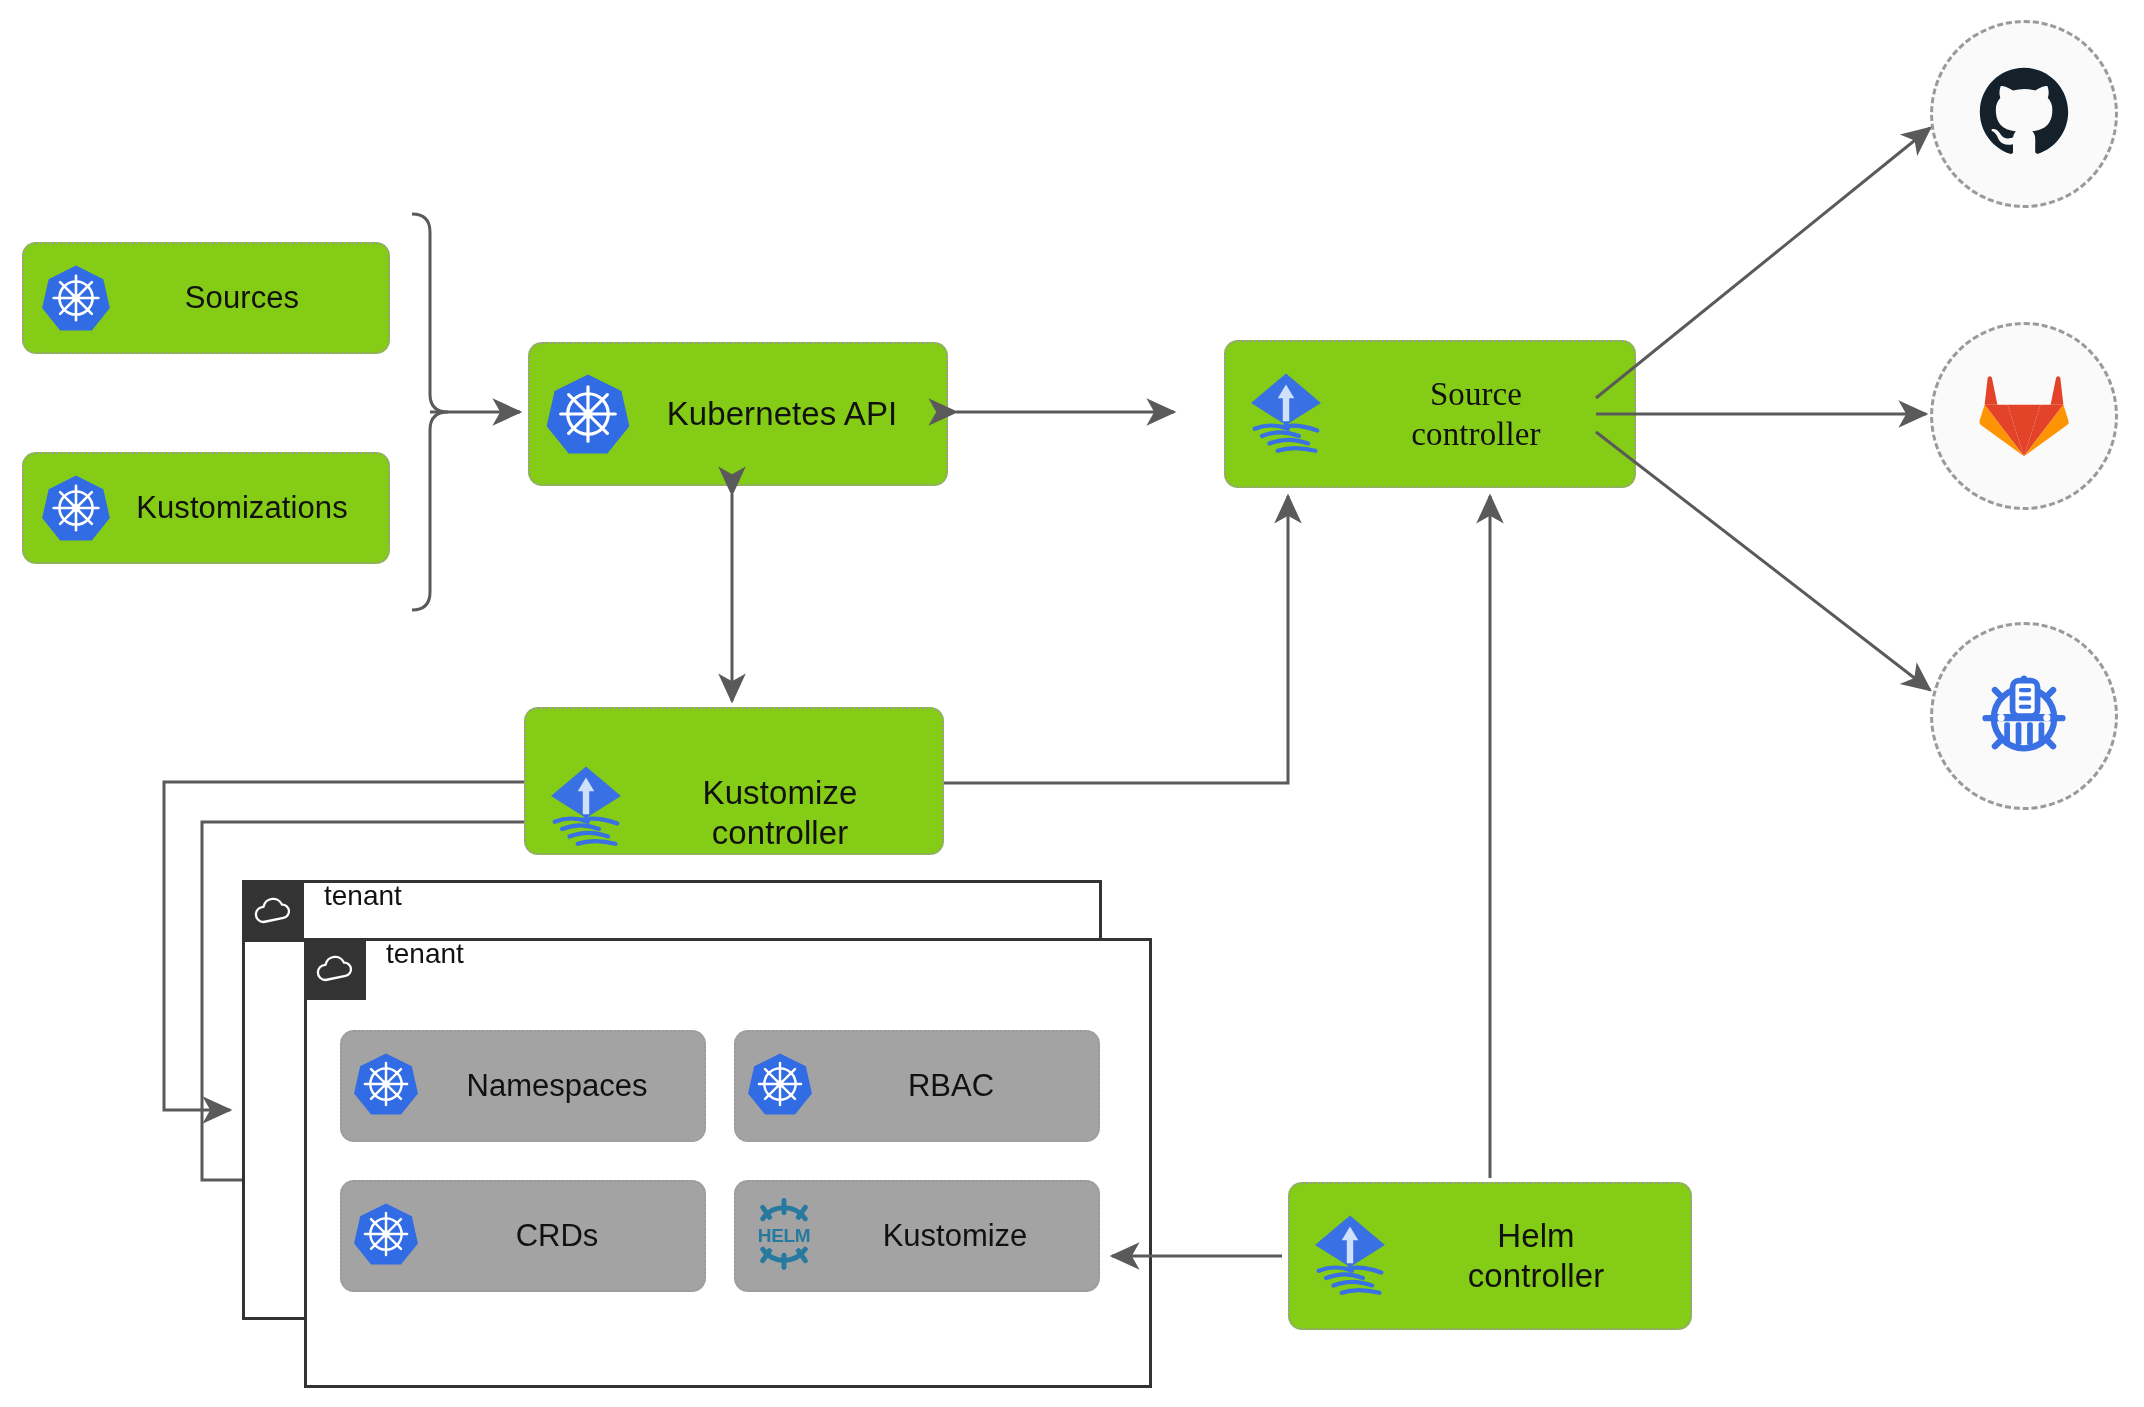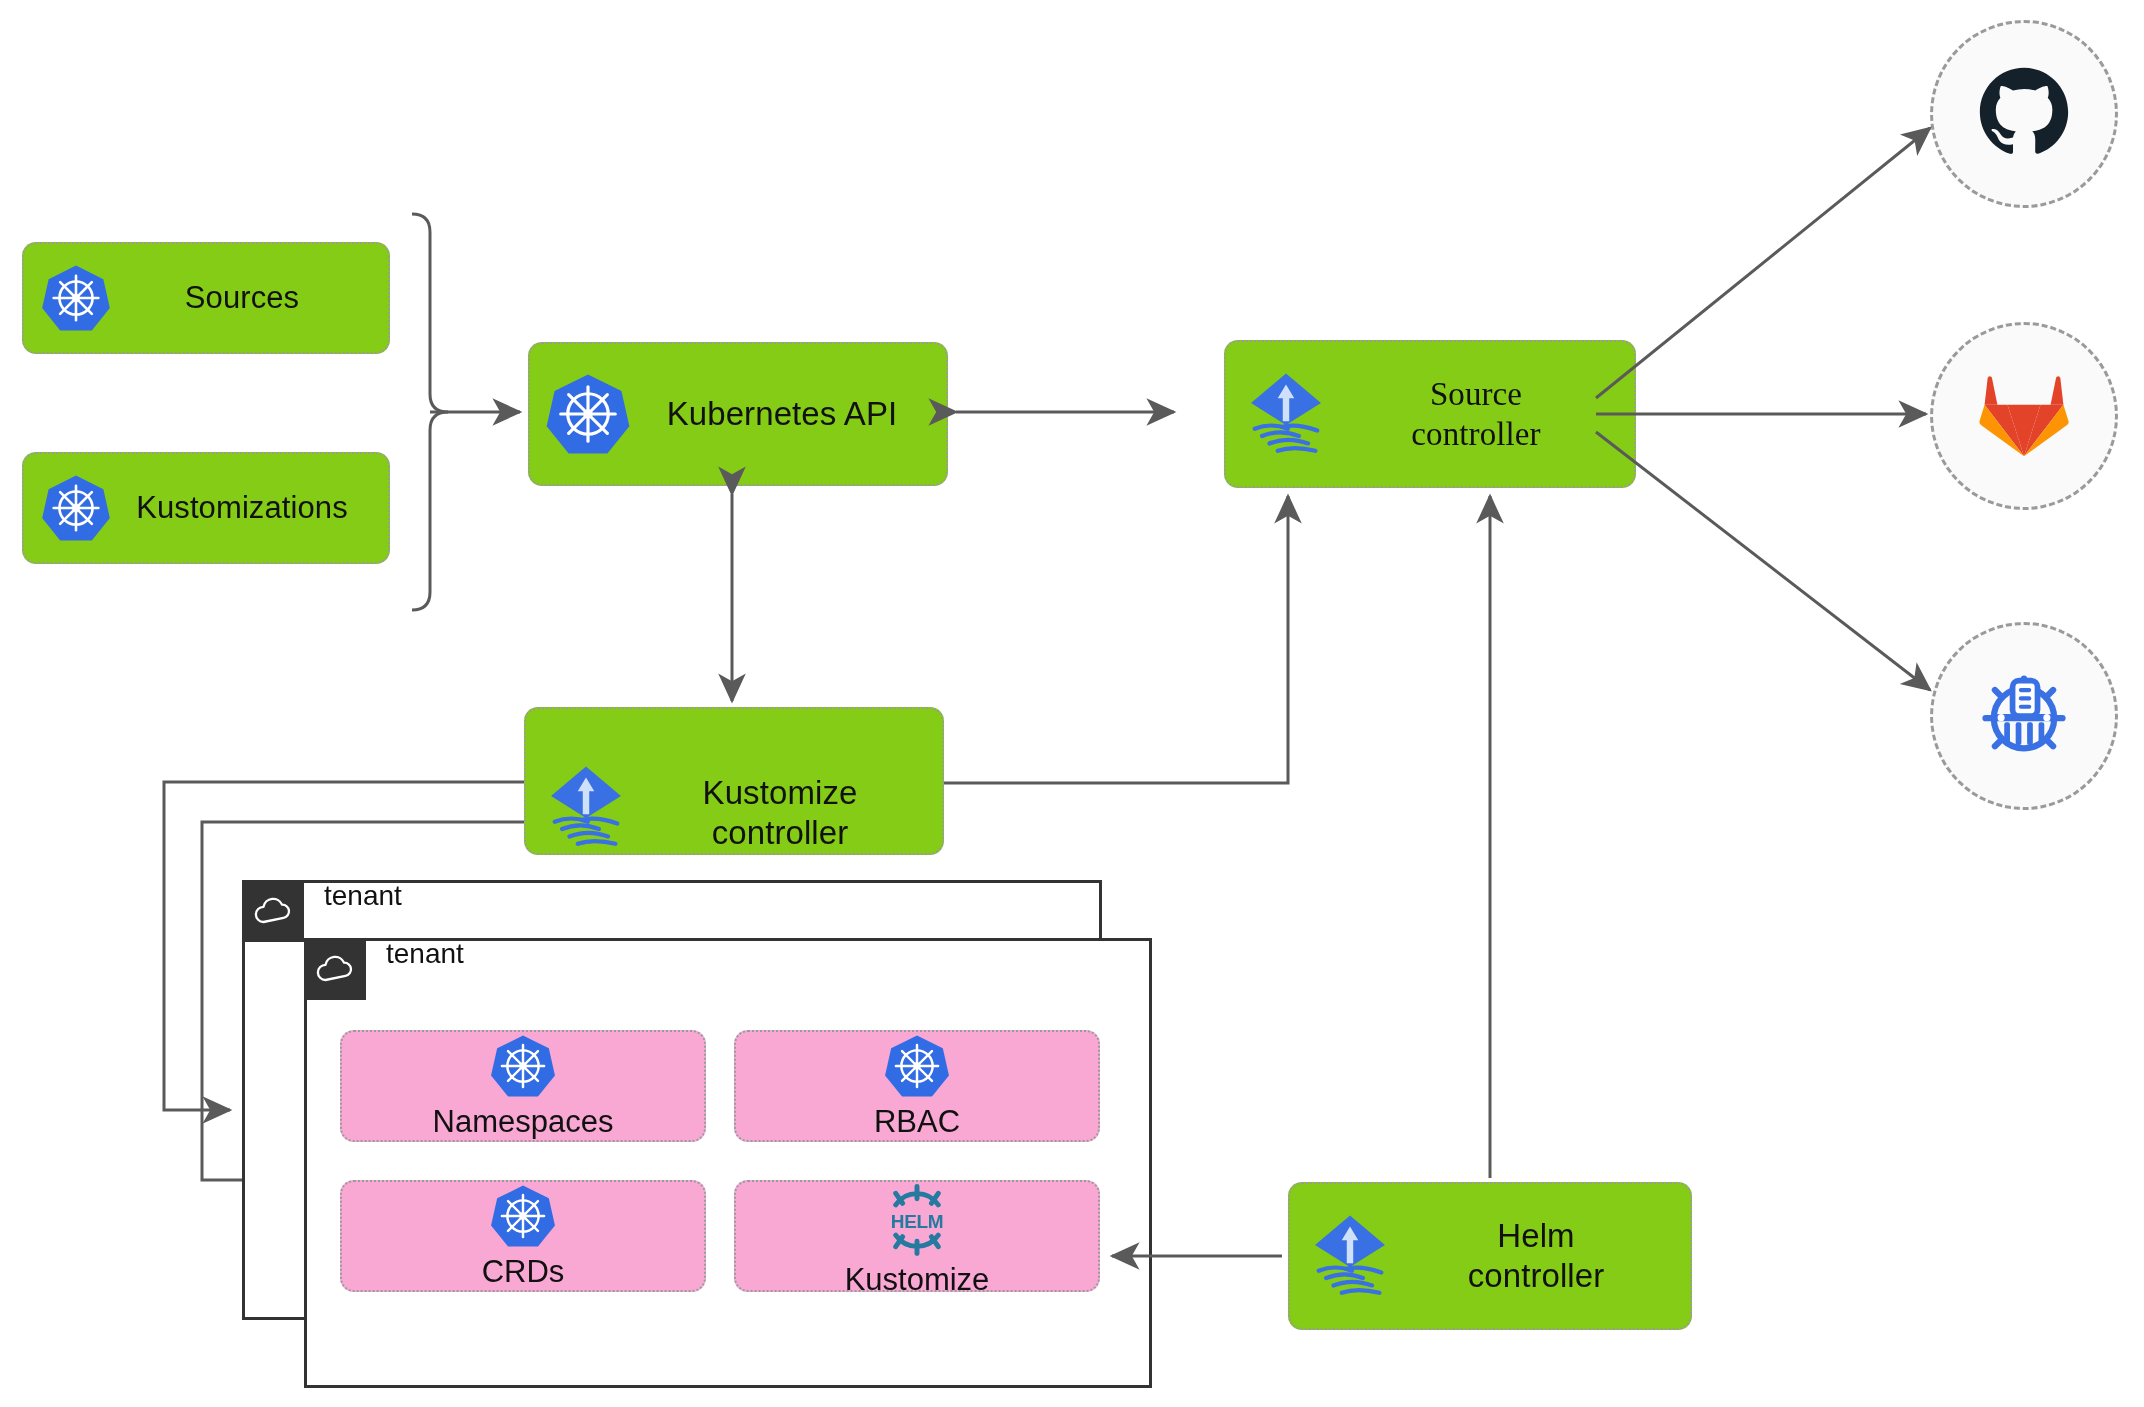--- a/index.html
+++ b/index.html
@@ -33,23 +33,23 @@
   .n-sourcectl{left:1224px;top:340px;width:412px;height:148px;padding:0 14px;font-family:Liberation Serif, serif;}
   .n-kustomizectl{left:524px;top:707px;width:420px;height:148px;padding:0 14px;align-items:flex-end;}
   .n-helmctl{left:1288px;top:1182px;width:404px;height:148px;padding:0 14px;}
 
   .n-sources .lbl,.n-kustomizations .lbl{font-size:31px;}
   .n-k8sapi .lbl{font-size:33px;}
   .n-sourcectl .lbl,.n-kustomizectl .lbl,.n-helmctl .lbl{font-size:33px;}
 
   
   .res{
-    position:absolute;box-sizing:border-box;background:#f9a8d4;
+    position:absolute;box-sizing:border-box;background:#a3a3a3;
     border:2px dotted #9a9a9a;border-radius:14px;
-    display:flex;align-items:center;padding:0 10px;flex-direction:column;
+    display:flex;align-items:center;padding:0 10px;
   }
   .res .lbl{flex:1 1 auto;text-align:center;font-size:31px;color:#111;}
   .r-ns{left:340px;top:1030px;width:366px;height:112px;}
   .r-rbac{left:734px;top:1030px;width:366px;height:112px;}
   .r-crds{left:340px;top:1180px;width:366px;height:112px;}
   .r-rel{left:734px;top:1180px;width:366px;height:112px;}
 
   
   .tenant{position:absolute;box-sizing:border-box;background:#ffffff;border:3px solid #333333;}
   .tenant .hdr{position:absolute;left:-3px;top:-3px;height:62px;display:flex;}

